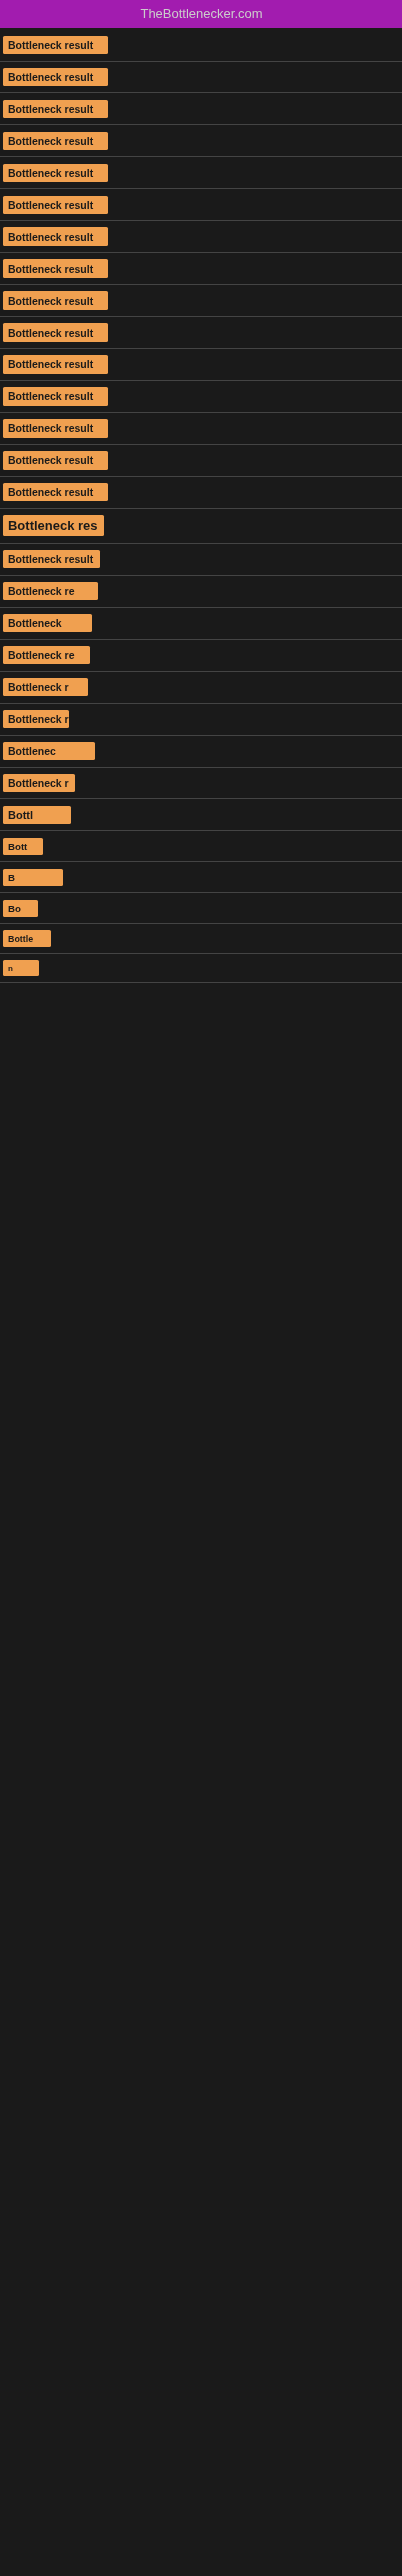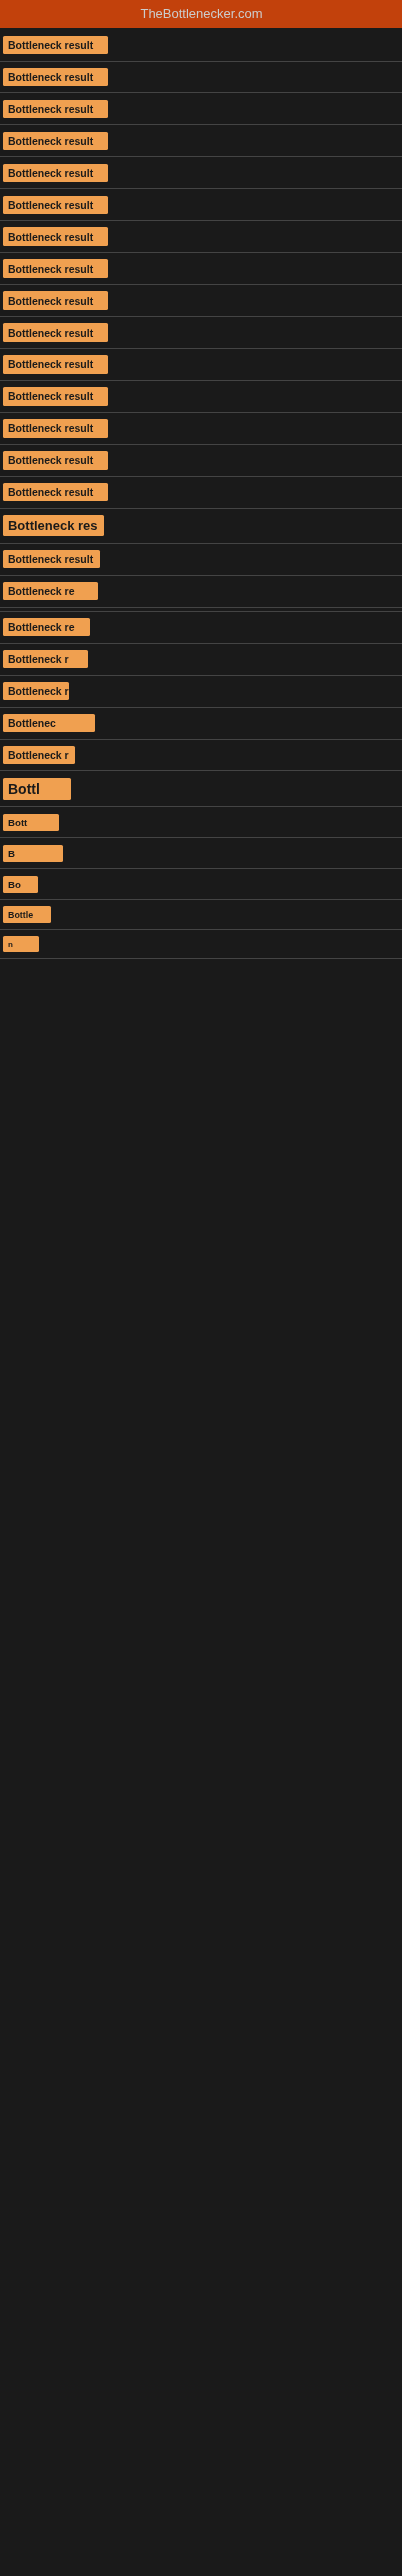--- a/index.html
+++ b/index.html
@@ -14,21 +14,21 @@
       background-color: #1a1a1a;
       font-family: Arial, sans-serif;
       position: relative;
     }
 
     .site-title {
       text-align: center;
       color: #cccccc;
       font-size: 13px;
       padding: 6.4px 0;
-      background-color: #c2410c;
+      background-color: #a21caf;
     }
 
     .bottleneck-container {
       padding: 3.2px 0;
       display: flex;
       flex-direction: column;
       gap: 0px;
       justify-content: flex-end;
     }
 
@@ -74,22 +74,22 @@
     .item-15 .bottleneck-label { width: 105px; font-size: 10.5px; }
     .item-16 .bottleneck-label { width: 101px; font-size: 13px; }
     .item-17 .bottleneck-label { width: 97px; font-size: 10.5px; }
     .item-18 .bottleneck-label { width: 95px; font-size: 10.5px; }
     .item-19 .bottleneck-label { width: 89px; font-size: 10.5px; }
     .item-20 .bottleneck-label { width: 87px; font-size: 10.5px; }
     .item-21 .bottleneck-label { width: 85px; font-size: 10.5px; }
     .item-22 .bottleneck-label { width: 66px; font-size: 10.5px; }
     .item-23 .bottleneck-label { width: 92px; font-size: 10.5px; }
     .item-24 .bottleneck-label { width: 72px; font-size: 10.5px; }
-    .item-25 .bottleneck-label { width: 68px; font-size: 14px; }
-    .item-26 .bottleneck-label { width: 56px; font-size: 9.7px; }
+    .item-25 .bottleneck-label { width: 68px; font-size: 11px; }
+    .item-26 .bottleneck-label { width: 40px; font-size: 9.7px; }
     .item-27 .bottleneck-label { width: 60px; font-size: 9.7px; }
     .item-28 .bottleneck-label { width: 35px; font-size: 9.7px; }
     .item-29 .bottleneck-label { width: 48px; font-size: 8.9px; }
     .item-30 .bottleneck-label { width: 36px; font-size: 8px; }
 
     
     .empty-item {
       height: 48px;
     }
   </style>
@@ -183,20 +183,23 @@
   <div class="bottleneck-item item-17">
     <span class="bottleneck-label">Bottleneck result</span>
   </div>
   <div class="separator-line"></div>
 
   <div class="bottleneck-item item-18">
     <span class="bottleneck-label">Bottleneck re</span>
   </div>
   <div class="separator-line"></div>
 
+  <div class="bottleneck-item item-19">
+    <span class="bottleneck-label">Bottleneck</span>
+  </div>
   <div class="separator-line"></div>
 
   <div class="bottleneck-item item-20">
     <span class="bottleneck-label">Bottleneck re</span>
   </div>
   <div class="separator-line"></div>
 
   <div class="bottleneck-item item-21">
     <span class="bottleneck-label">Bottleneck r</span>
   </div>

